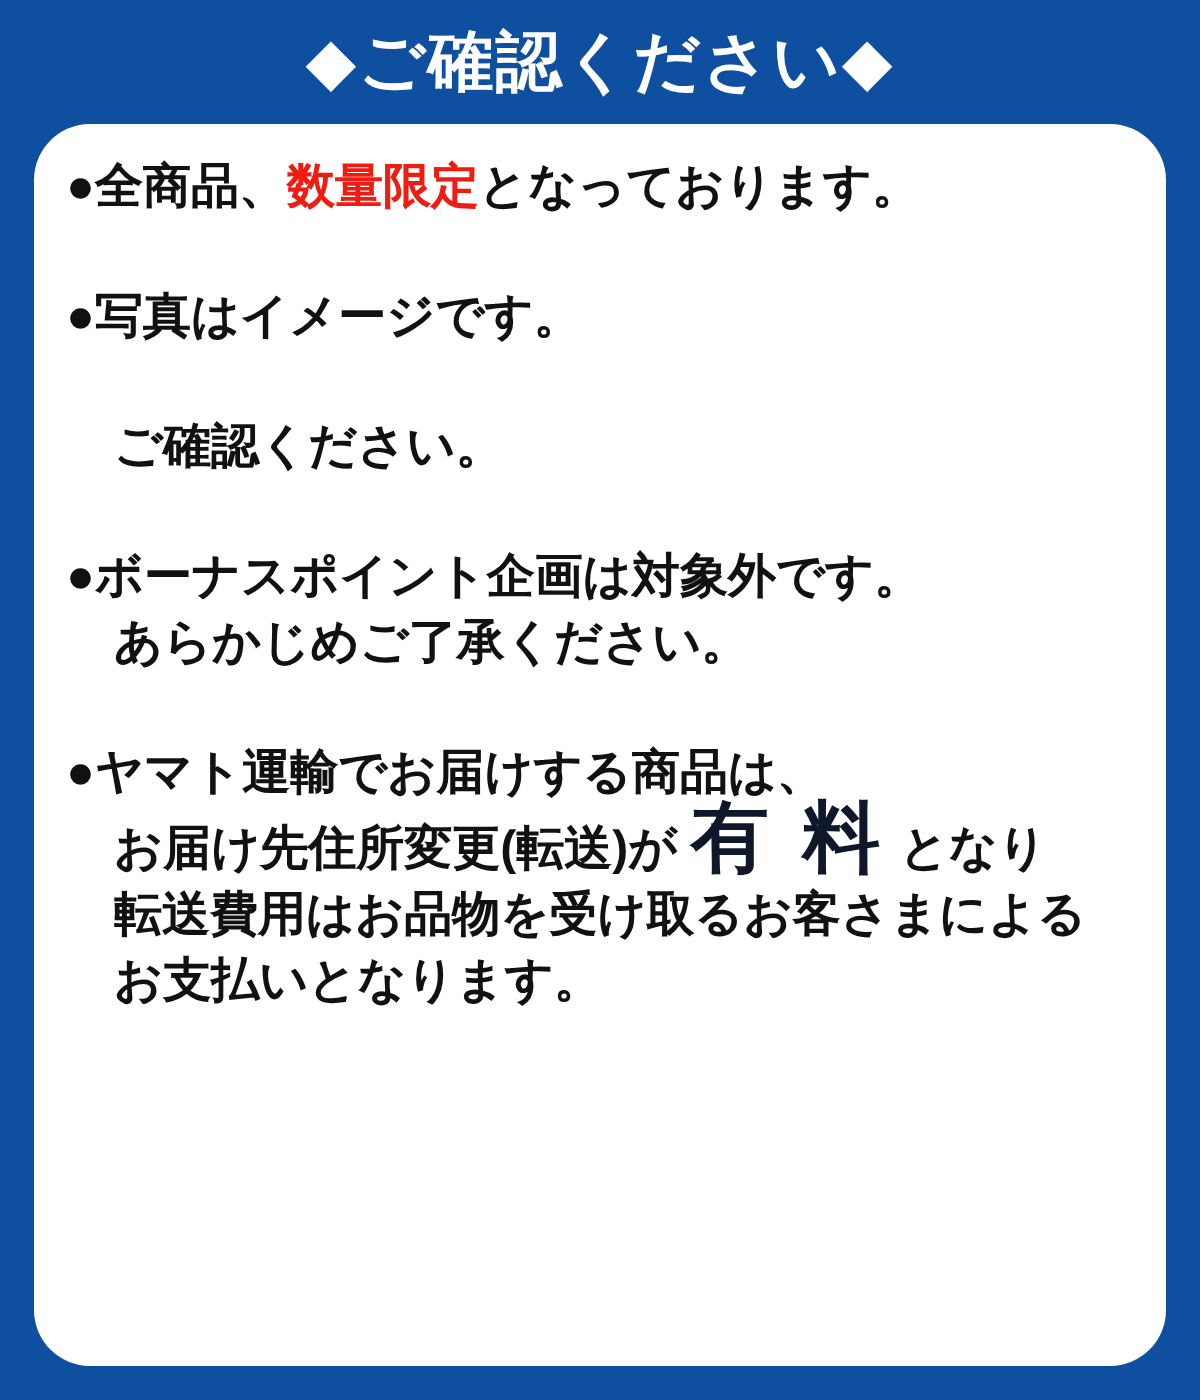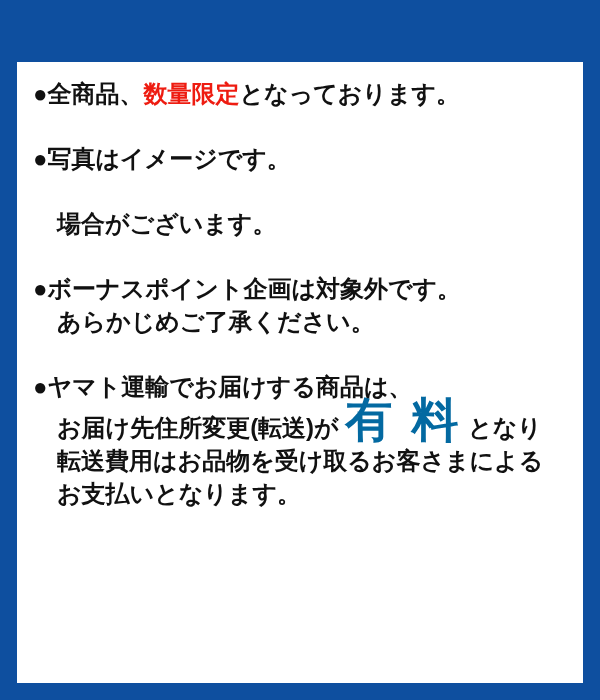--- a/index.html
+++ b/index.html
@@ -20,55 +20,57 @@
     font-size: 33px;
     letter-spacing: 1px;
   }
   .panel {
     position: absolute;
     left: 17px; top: 62px;
     width: 566px; height: 621px;
     box-sizing: border-box;
     background: #ffffff;
     padding: 15px 0 0 16px;
+    border-radius: 28px;
   }
   .item {
     color: #111111;
     font-size: 24px;
     line-height: 33px;
     padding-left: 24px;       
     white-space: nowrap;
   }
   .item + .item { margin-top: 32px; }
   .line.first { text-indent: -24px; }  
   .red  { color: #ee1c11; }
   .red-big {
-    color: #0369a1;
-    font-size: 47px;
+    color: #0f172a;
+    font-size: 39px;
     letter-spacing: 3px;
   }
 </style>
 </head>
 <body>
 
 <div class="canvas">
 
+  <div class="header">◆ご確認ください◆</div>
 
   <div class="panel">
 
     <div class="item">
       <div class="line first"><span>●全商品、</span><span class="red">数量限定</span><span>となっております。</span></div>
     </div>
 
     <div class="item">
       <div class="line first"><span>●写真はイメージです。</span></div>
     </div>
 
     <div class="item">
-      <div class="line"><span>場合がございます。</span></div>
+      <div class="line"><span>ご確認ください。</span></div>
     </div>
 
 
     <div class="item">
       <div class="line first"><span>●ボーナスポイント企画は対象外です。</span></div>
       <div class="line"><span>あらかじめご了承ください。</span></div>
     </div>
 
 
     <div class="item">

